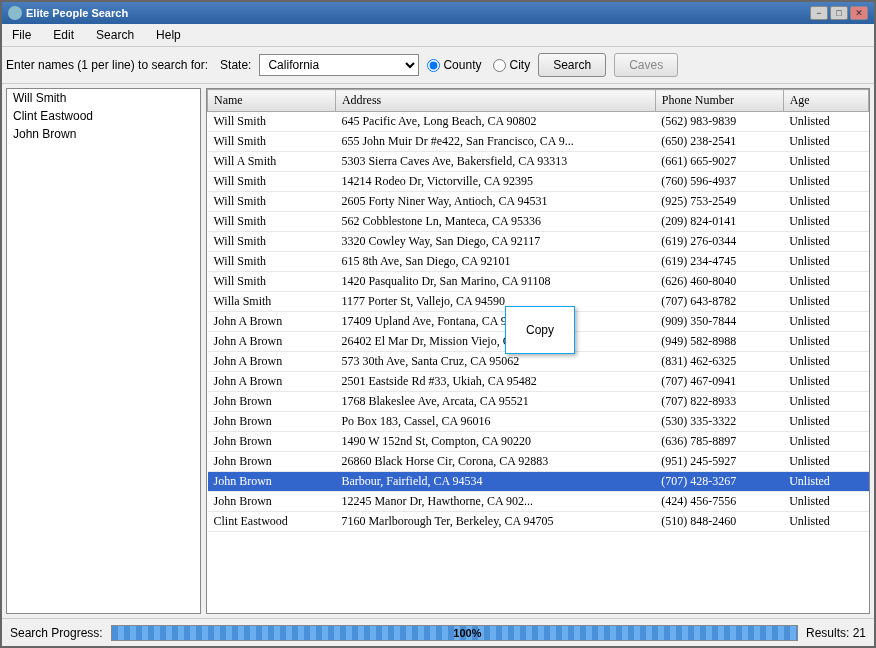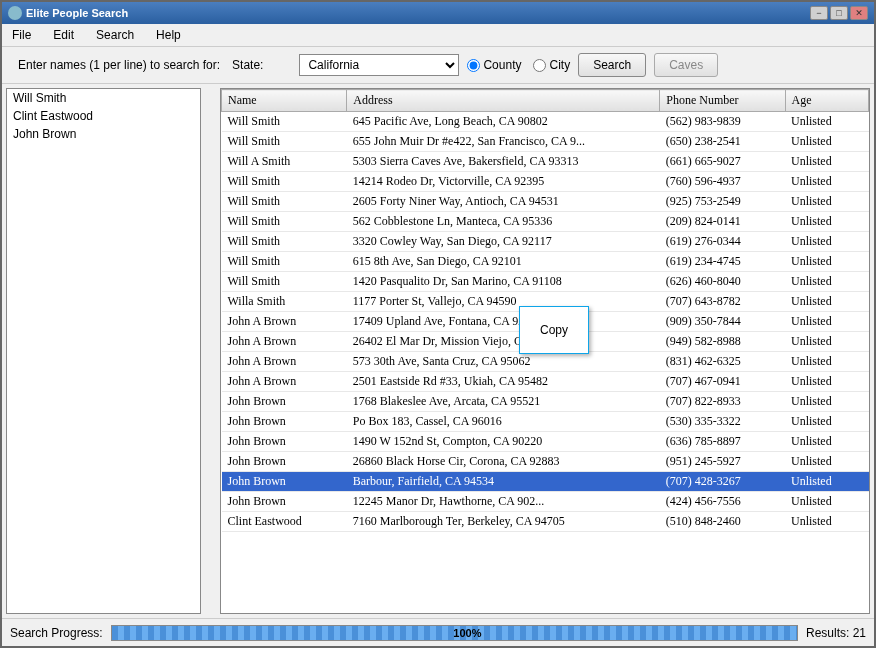--- a/index.html
+++ b/index.html
@@ -66,21 +66,21 @@
       display: flex;
       gap: 10px;
       border-bottom: 1px solid #ccc;
     }
     .menu-item {
       padding: 2px 6px;
       cursor: pointer;
       font-size: 12px;
     }
     .toolbar {
-      padding: 6px 16px;
+      padding: 6px 4px;
       display: flex;
       align-items: center;
       gap: 8px;
       background: #f0f0f0;
       border-bottom: 1px solid #ccc;
     }
     .toolbar-label {
       font-size: 12px;
       white-space: nowrap;
     }
@@ -88,21 +88,20 @@
       font-size: 12px;
       margin-left: 4px;
     }
     .state-select {
       width: 160px;
       height: 22px;
       font-size: 12px;
       border: 1px solid #888;
       background: white;
       padding: 0 4px;
-      margin-left: 28px;
     }
     .radio-group {
       display: flex;
       align-items: center;
       gap: 12px;
     }
     .radio-item {
       display: flex;
       align-items: center;
       gap: 3px;
@@ -133,21 +132,21 @@
       font-size: 12px;
       cursor: pointer;
       border-radius: 3px;
       color: #888;
     }
     .main-content {
       display: flex;
       flex: 1;
       overflow: hidden;
       padding: 4px;
-      gap: 19px;
+      gap: 5px;
     }
     .names-panel {
       width: 195px;
       min-width: 195px;
       background: white;
       border: 1px solid #888;
       overflow-y: auto;
       font-size: 12px;
     }
     .names-panel .name-item {

